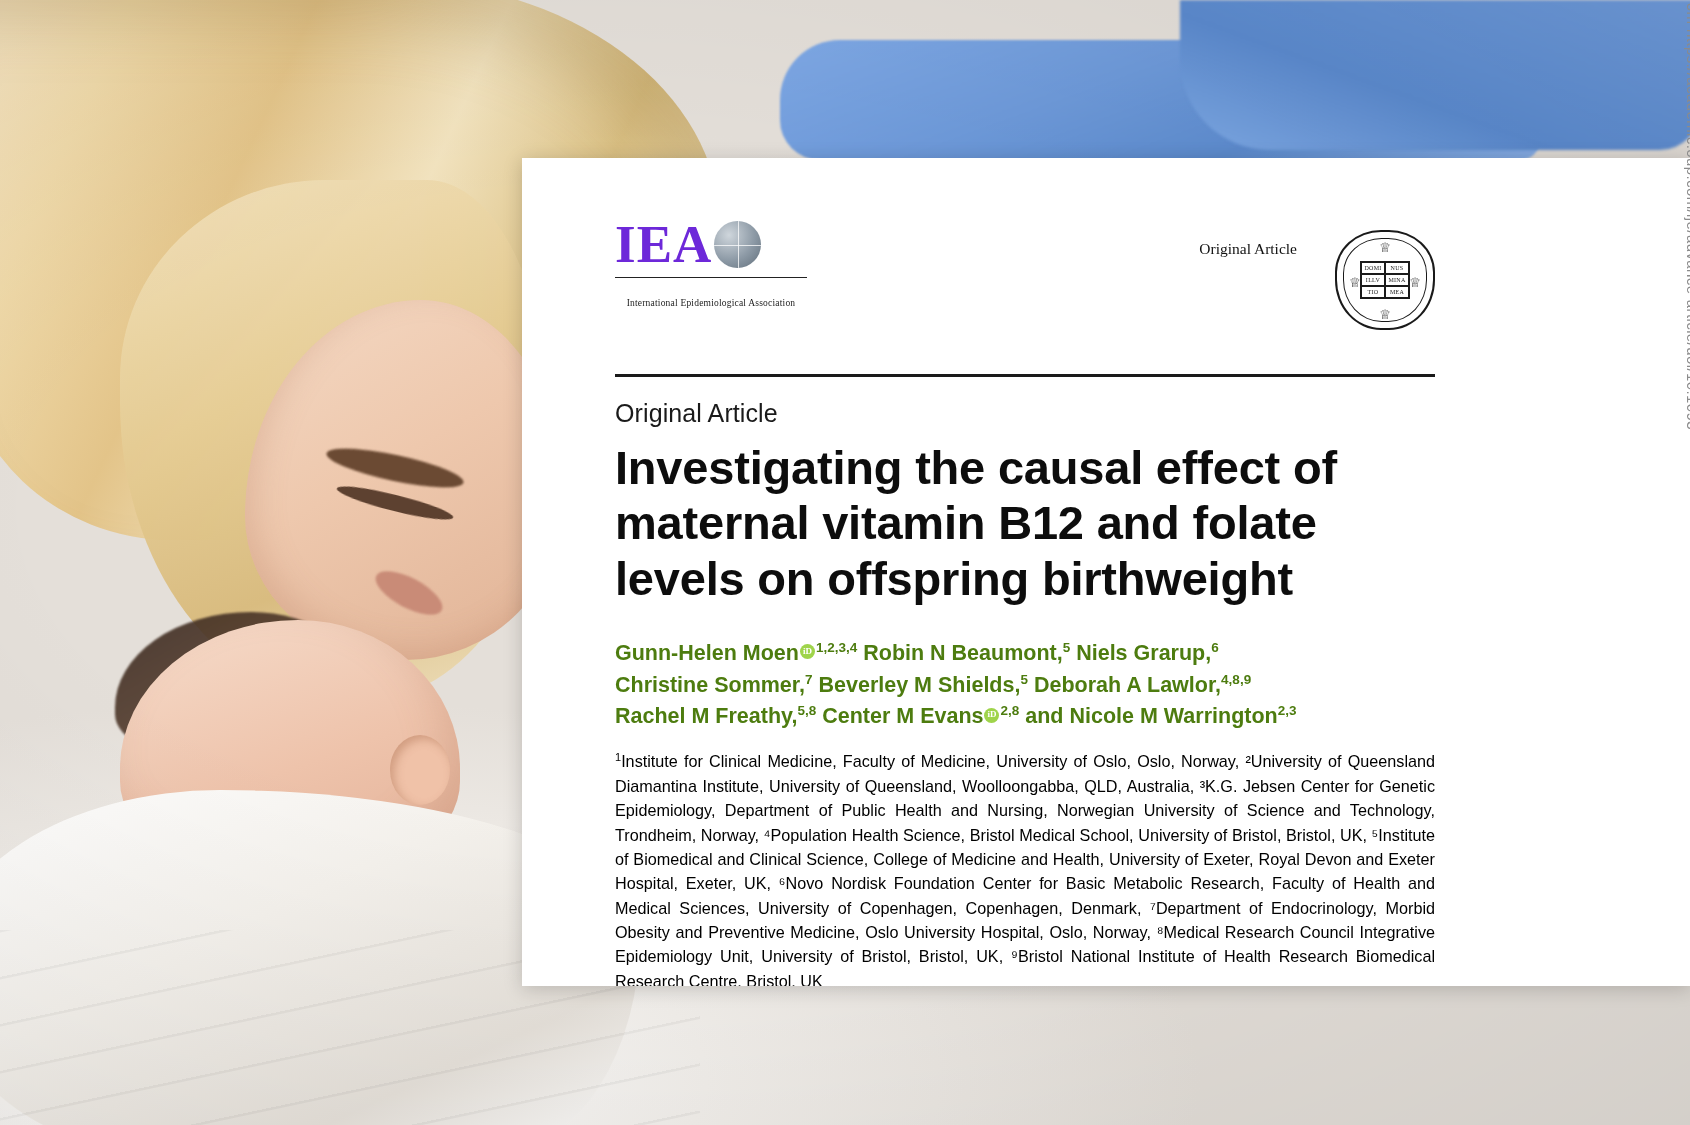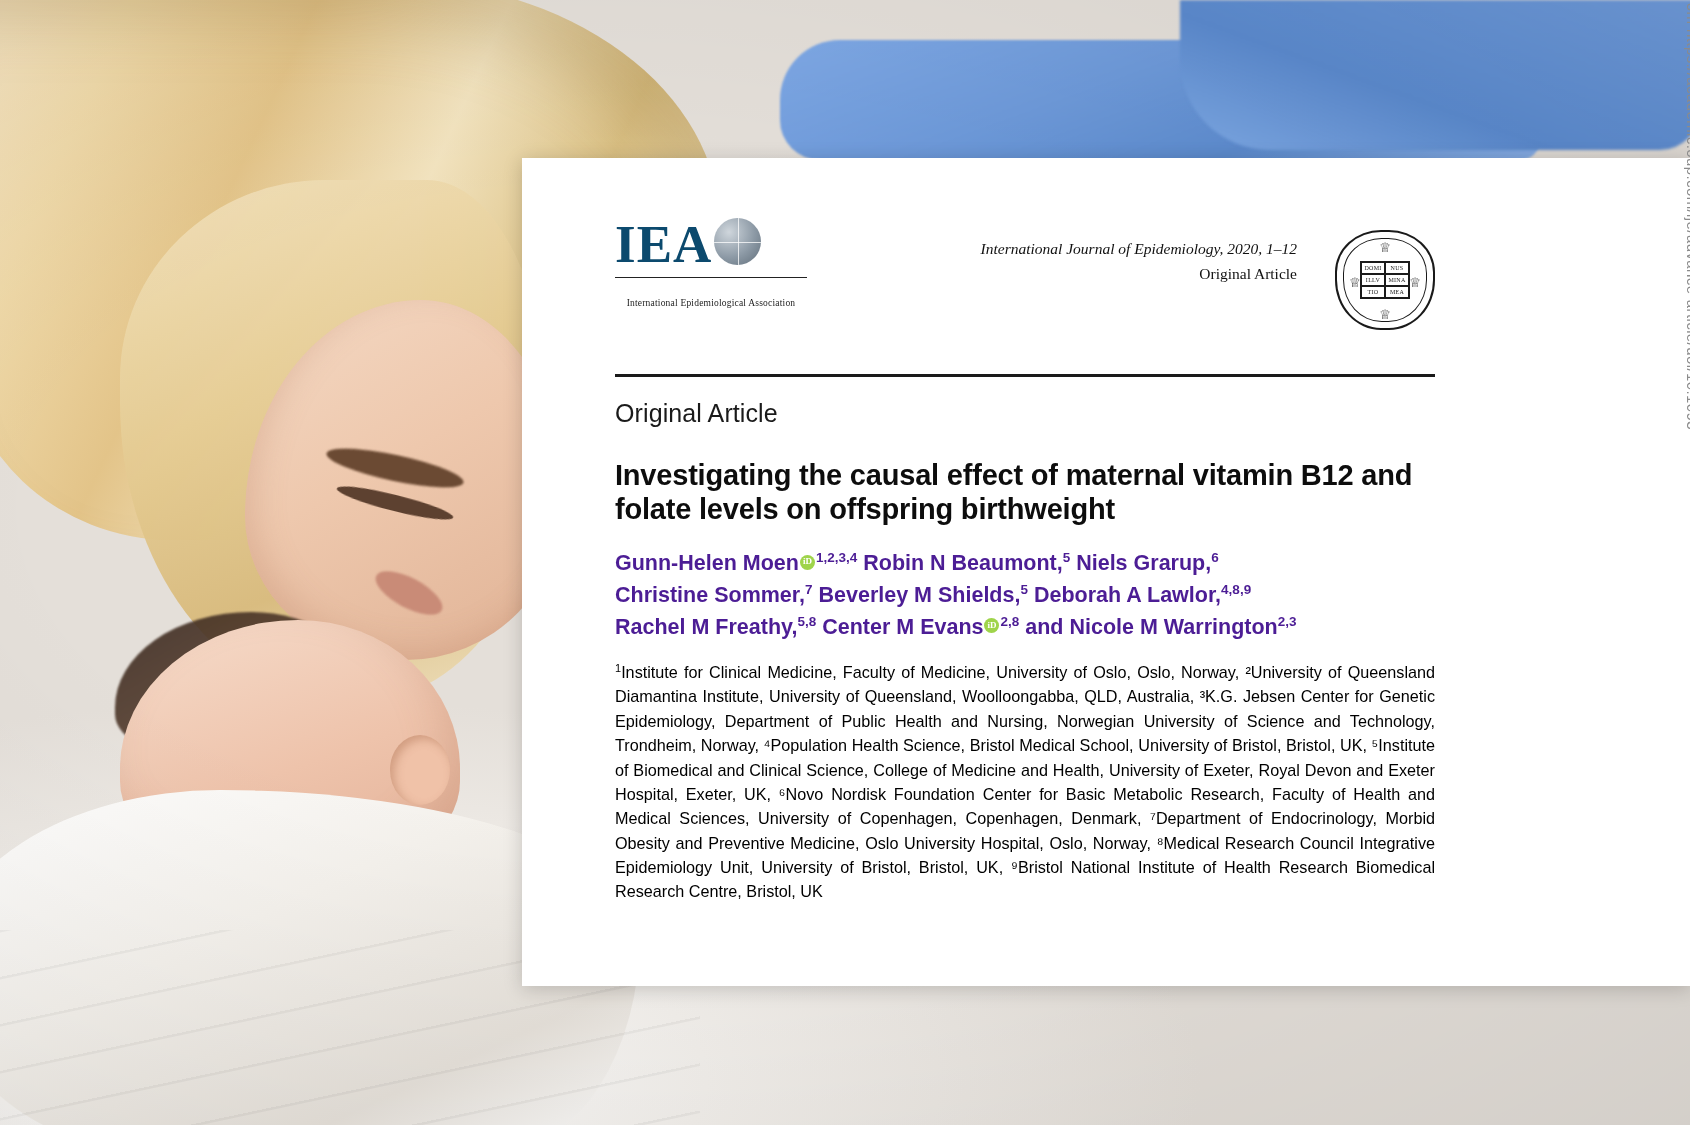--- a/index.html
+++ b/index.html
@@ -160,25 +160,26 @@
   .hdr {
     display: flex;
     align-items: flex-start;
     justify-content: space-between;
   }
   .iea-logo {
     width: 200px;
   }
   .iea-word {
     display: flex;
+    align-items: center;
     font-family: "Liberation Serif", serif;
     font-size: 53px;
     font-weight: 700;
     letter-spacing: 1px;
-    color: #0c4a6e;
+    color: #6d28d9;
     line-height: 1;
   }
   .iea-globe {
     width: 47px; height: 47px;
     border-radius: 50%;
     margin-left: 2px;
     background: radial-gradient(circle at 32% 30%, #cfd6dc 0%, #8d9aa6 55%, #5f6d79 100%);
     position: relative;
     overflow: hidden;
   }
@@ -263,32 +264,32 @@
   }
 
   .kicker {
     font-size: 25px;
     color: #1a1a1a;
     margin-top: 22px;
     letter-spacing: .1px;
   }
 
   .title {
-    font-size: 29px;
+    font-size: 47px;
     font-weight: 700;
     color: #0d0d0d;
     line-height: 1.18;
-    margin-top: 30px;
+    margin-top: 12px;
     letter-spacing: -0.2px;
   }
 
   .authors {
     font-size: 21.5px;
     font-weight: 700;
-    color: #4c1d95;
+    color: #4d7c0f;
     line-height: 1.47;
     margin-top: 22px;
   }
   .authors sup { font-size: 13.5px; font-weight: 700; }
   .orcid {
     display: inline-block;
     width: 15px; height: 15px;
     border-radius: 50%;
     background: #9fd44b;
     position: relative;
@@ -357,21 +358,20 @@
           <div class="iea-word">
             <span>IEA</span>
             <span class="iea-globe"></span>
           </div>
           <div class="iea-rule">
             <div class="iea-sub">International Epidemiological Association</div>
           </div>
         </div>
 
         <div class="hdr-meta">
-          <div class="it">International Journal of Epidemiology, 2020, 1–12</div>
           <div>Original Article</div>
         </div>
 
         <div class="hdr-seal">
           <div class="ring2"></div>
           <div class="crown top">♕</div>
           <div class="crown bot">♕</div>
           <div class="crown left">♕</div>
           <div class="crown right">♕</div>
           <div class="book">

